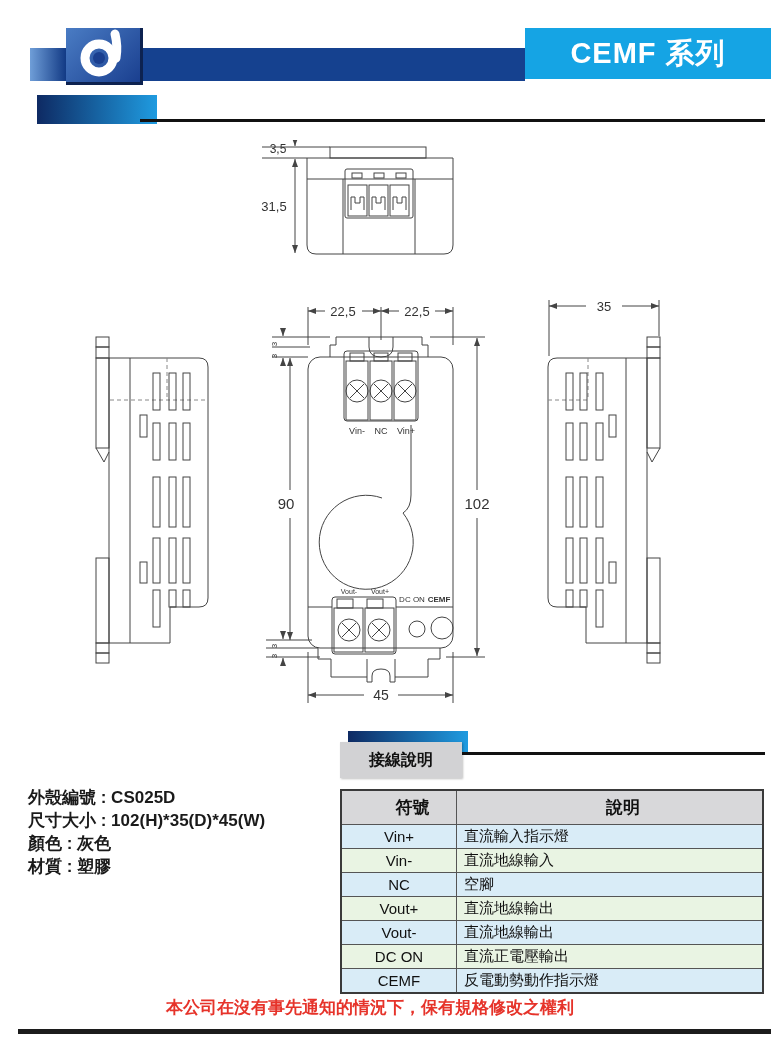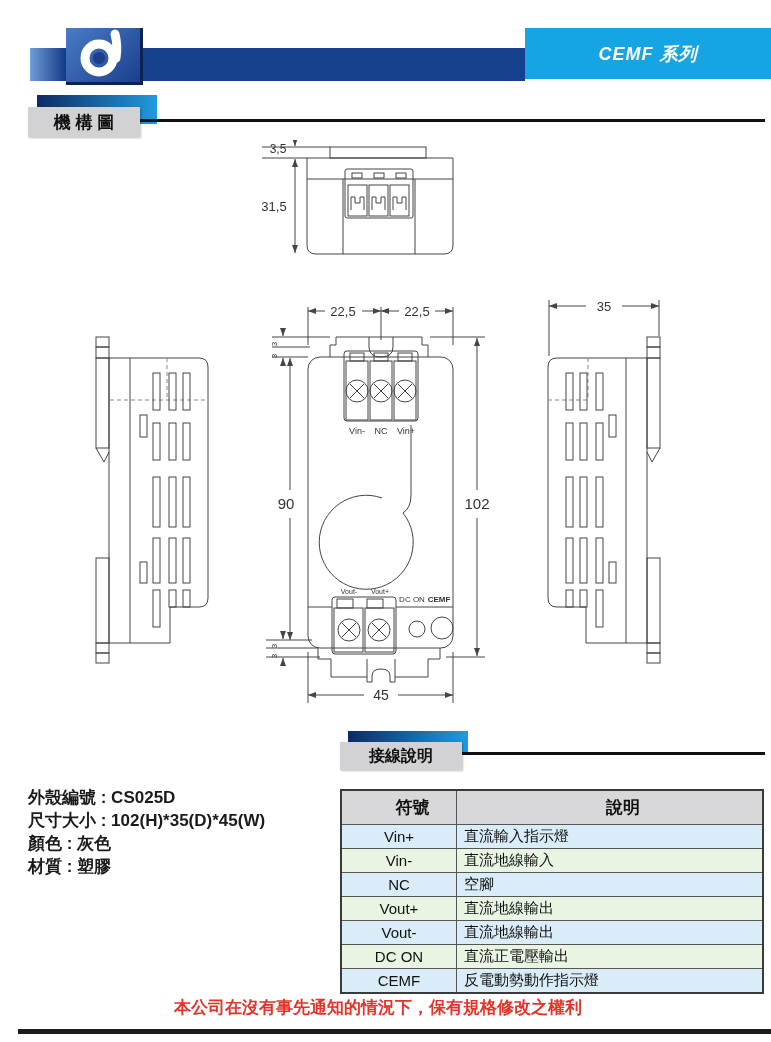--- a/index.html
+++ b/index.html
@@ -10,21 +10,21 @@
   .band-left{position:absolute;left:30px;top:48px;width:36px;height:33px;
     background:linear-gradient(90deg,#6f9ed8,#123a85);}
   .band-main{position:absolute;left:66px;top:48px;width:459px;height:33px;background:#15418f;}
   .band-title{position:absolute;left:128px;top:53px;color:#fff;font-weight:bold;
     font-size:20px;letter-spacing:9px;white-space:nowrap;}
   .logo-box{position:absolute;left:66px;top:28px;width:74px;height:54px;
     background:linear-gradient(135deg,#4a7cc4,#1a3f8f);
     border-right:3px solid #0d2250;border-bottom:3px solid #0d2250;}
   .series-badge{position:absolute;left:525px;top:28px;width:246px;height:51px;background:#15a4e4;
     display:flex;align-items:center;justify-content:center;}
-  .series-badge span{color:#fff;font-weight:bold;font-style:italic;font-size:18px;letter-spacing:1px;}
+  .series-badge span{color:#fff;font-weight:bold;font-size:29px;letter-spacing:1px;}
 
   
   .sec-grad{position:absolute;background:linear-gradient(90deg,#0e2a63,#1f9be0);}
   .sec-gray{position:absolute;background:#d2d2d4;color:#111;font-weight:bold;
     display:flex;align-items:center;justify-content:center;box-shadow:1px 1px 2px rgba(0,0,0,0.25);}
   .sec-line{position:absolute;height:3px;background:#111;}
 
   
   .specs{position:absolute;left:28px;top:786px;font-size:17px;font-weight:bold;color:#1a1a1a;line-height:23px;}
 
@@ -32,21 +32,21 @@
   .wiring-table{position:absolute;left:340px;top:789px;width:424px;border-collapse:collapse;
     border:2px solid #3a3a3a;table-layout:fixed;font-size:15px;color:#111;}
   .wiring-table th{background:#d8d8da;font-size:17px;font-weight:bold;height:31px;border:1px solid #555;padding-left:28px;}
   .wiring-table td{height:23px;border:1px solid #555;padding:0;}
   .wiring-table td.sym{text-align:center;width:85px;}
   .wiring-table td.desc{padding-left:7px;}
   .row-blue td{background:#d9ecf7;}
   .row-green td{background:#e9f4e3;}
 
   
-  .disclaimer{position:absolute;left:8px;top:996px;width:740px;text-align:center;
+  .disclaimer{position:absolute;left:0;top:996px;width:740px;text-align:center;
     color:#e6332a;font-weight:bold;font-size:17px;}
   .bottom-bar{position:absolute;left:18px;top:1029px;width:753px;height:5px;background:#1c1c1c;}
 
   
   svg text{fill:#333;font-family:"Liberation Sans","DejaVu Sans",sans-serif;}
   .dwg{stroke:#444;stroke-width:1;fill:none;}
   .dash{stroke:#888;stroke-width:1;fill:none;stroke-dasharray:4 3;}
 </style>
 </head>
 <body>
@@ -60,21 +60,20 @@
       <circle cx="33" cy="30" r="14" fill="none" stroke="#fff" stroke-width="9"></circle>
       <path d="M49 6 Q52 18 50 30" fill="none" stroke="#fff" stroke-width="9" stroke-linecap="round"></path>
       <circle cx="33" cy="30" r="6" fill="#1a3f8f"></circle>
     </svg>
   </div>
   <div class="series-badge">
     <span>CEMF 系列</span>
   </div>
 
   <div class="sec-grad" style="left:37px;top:95px;width:120px;height:29px;"></div>
-  <div class="sec-gray" style="left:28px;top:107px;width:112px;height:30px;font-size:17px;">機 構 圖</div>
   <div class="sec-line" style="left:140px;top:119px;width:625px;"></div>
 
   <svg width="771" height="580" viewBox="0 140 771 580" style="position:absolute;left:0;top:140px;">
     <defs>
       <marker id="ah" orient="auto-start-reverse" markerWidth="9" markerHeight="6" refX="8" refY="3">
         <path d="M0 0 L8 3 L0 6 Z" fill="#444"></path>
       </marker>
       <g id="screw">
         <circle r="11" class="dwg"></circle>
         <path d="M-7 -7 L7 7 M-7 7 L7 -7" class="dwg" stroke-width="2"></path>
@@ -245,21 +244,21 @@
         <rect x="580" y="538" width="7" height="45" class="dwg"></rect>
         <rect x="596" y="538" width="7" height="45" class="dwg"></rect>
       <rect x="609" y="562" width="7" height="21" class="dwg"></rect>
       <rect x="566" y="590" width="7" height="17" class="dwg"></rect>
         <rect x="580" y="590" width="7" height="17" class="dwg"></rect>
         <rect x="596" y="590" width="7" height="37" class="dwg"></rect>
     </g>
   </svg>
 
   <div class="sec-grad" style="left:348px;top:731px;width:120px;height:23px;"></div>
-  <div class="sec-gray" style="left:340px;top:742px;width:122px;height:28px;font-size:16px;">接線說明</div>
+  <div class="sec-gray" style="left:340px;top:742px;width:122px;height:36px;font-size:16px;">接線說明</div>
   <div class="sec-line" style="left:462px;top:752px;width:303px;"></div>
 
   <div class="specs">
     <div>外殼編號 : CS025D</div>
     <div>尺寸大小 : 102(H)*35(D)*45(W)</div>
     <div>顏色 : 灰色</div>
     <div>材質 : 塑膠</div>
   </div>
 
   <table class="wiring-table">

